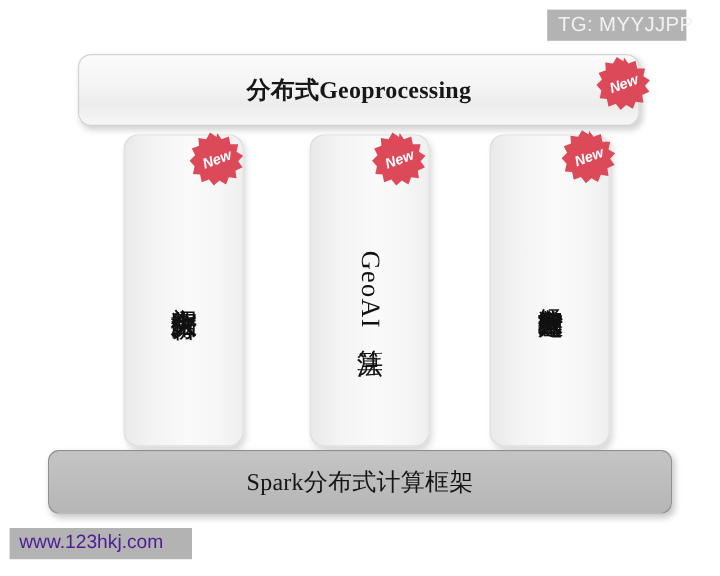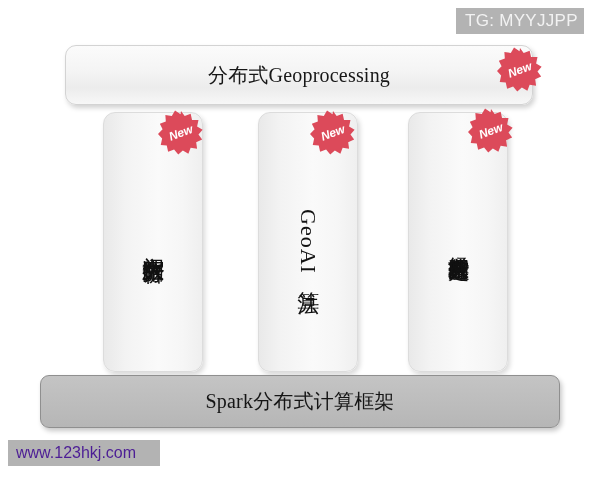--- a/index.html
+++ b/index.html
@@ -20,21 +20,21 @@
     left: 0; top: 0;
     width: 600px;
     height: 480px;
   }
 
   
   .tg-watermark {
     position: absolute;
     left: 456px;
     top: 8px;
-    width: 128px;
+    width: 116px;
     height: 26px;
     background: #b3b3b3;
     color: #f2f2f2;
     font-family: "Liberation Sans", sans-serif;
     font-size: 17px;
     letter-spacing: 0.3px;
     line-height: 26px;
     text-align: left;
     padding-left: 9px;
     box-sizing: border-box;
@@ -77,20 +77,21 @@
     left: 0; top: 0;
     width: 100%;
     height: 100%;
     display: flex;
     align-items: center;
     justify-content: center;
     font-size: 20px;
     color: #171717;
     letter-spacing: 0.2px;
     white-space: nowrap;
+    font-weight: bold;
   }
 
   
   .pillar {
     position: absolute;
     top: 112px;
     width: 100px;
     height: 260px;
     border-radius: 12px;
     border: 1px solid #dcdcdc;

